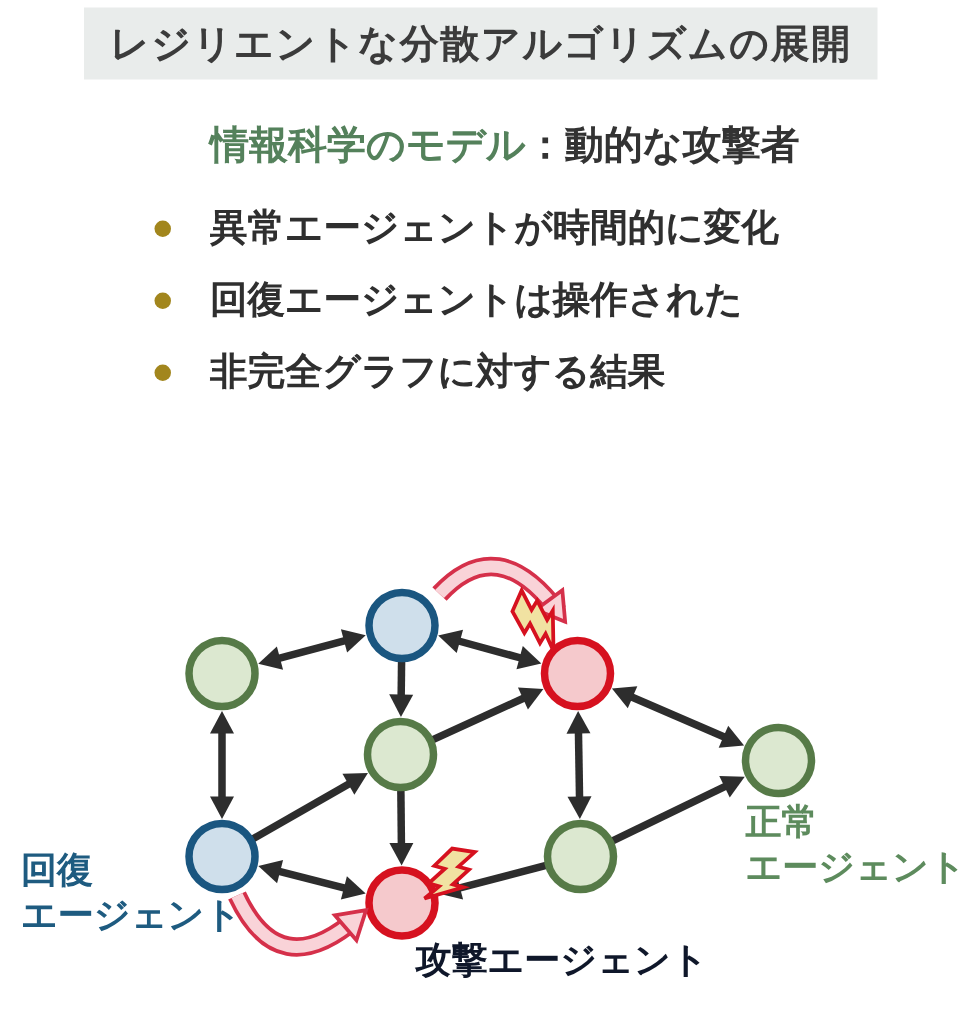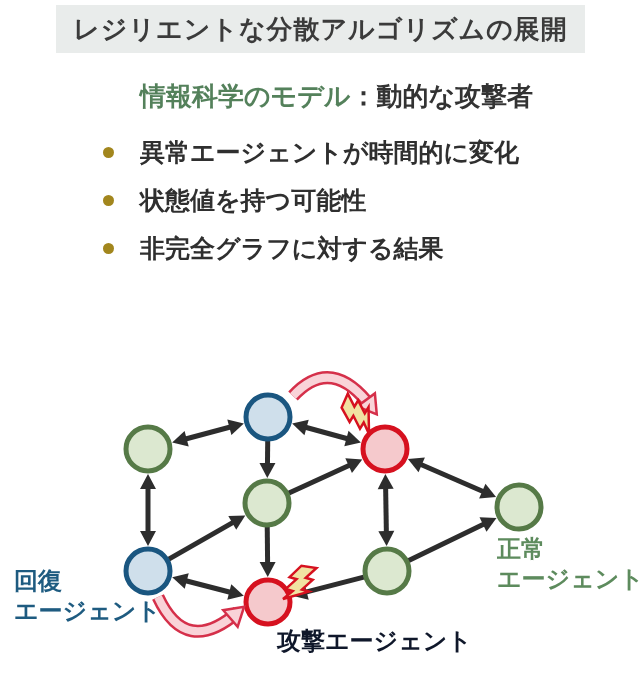--- a/index.html
+++ b/index.html
@@ -38,21 +38,21 @@
   <div class="bullets">
     <div class="bullet">
       <span class="dot"></span>
       <span class="txt">
         <span>異常エージェントが時間的に変化</span>
       </span>
     </div>
     <div class="bullet">
       <span class="dot"></span>
       <span class="txt">
-        <span>状態値を持つ可能性</span>
+        <span>回復エージェントは操作された</span>
       </span>
     </div>
     <div class="bullet">
       <span class="dot"></span>
       <span class="txt">
         <span>非完全グラフに対する結果</span>
       </span>
     </div>
   </div>
 

